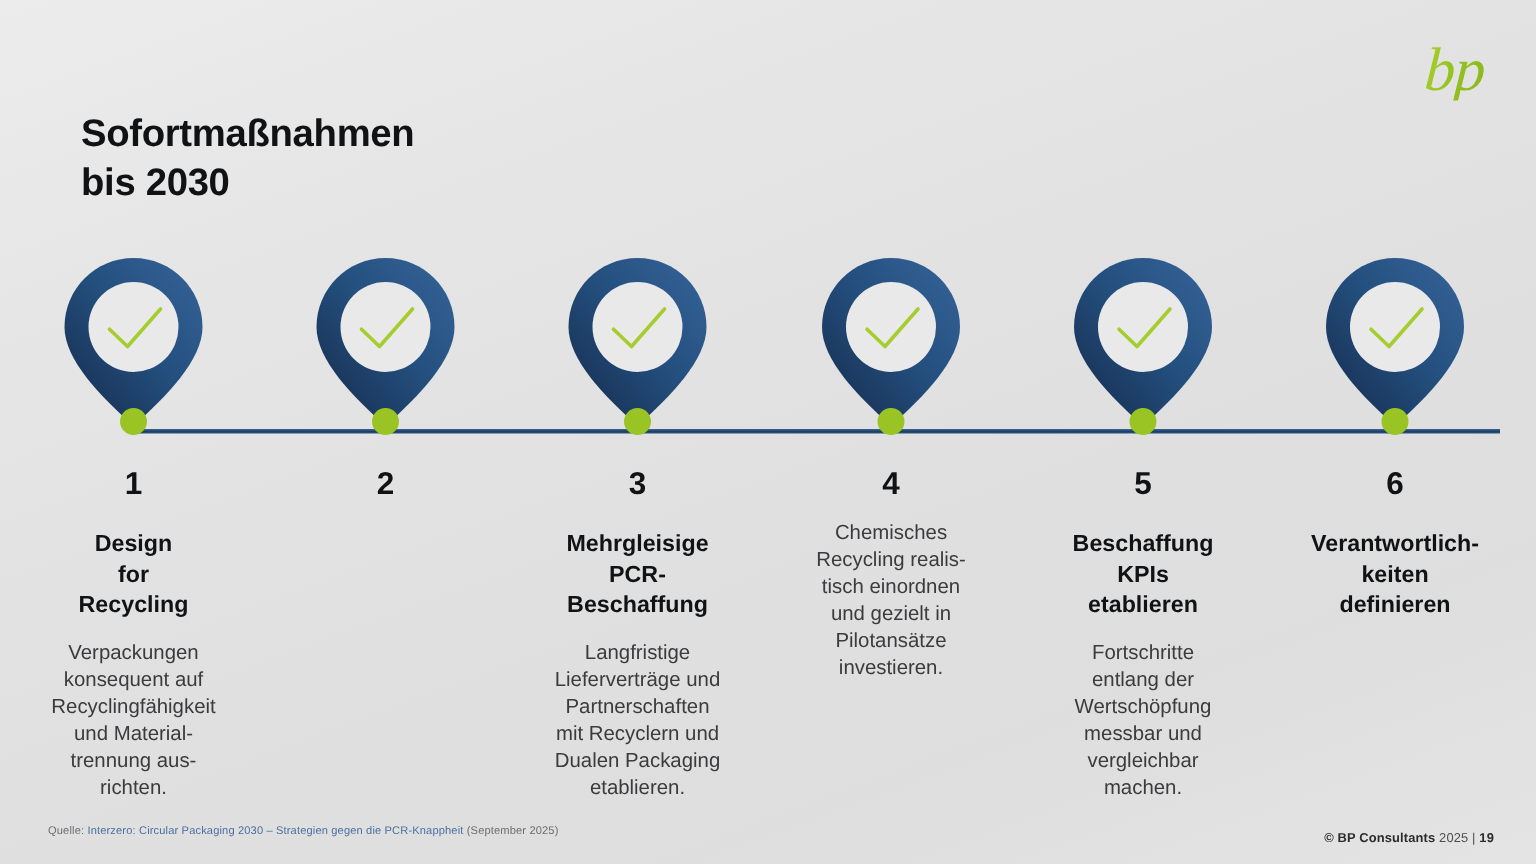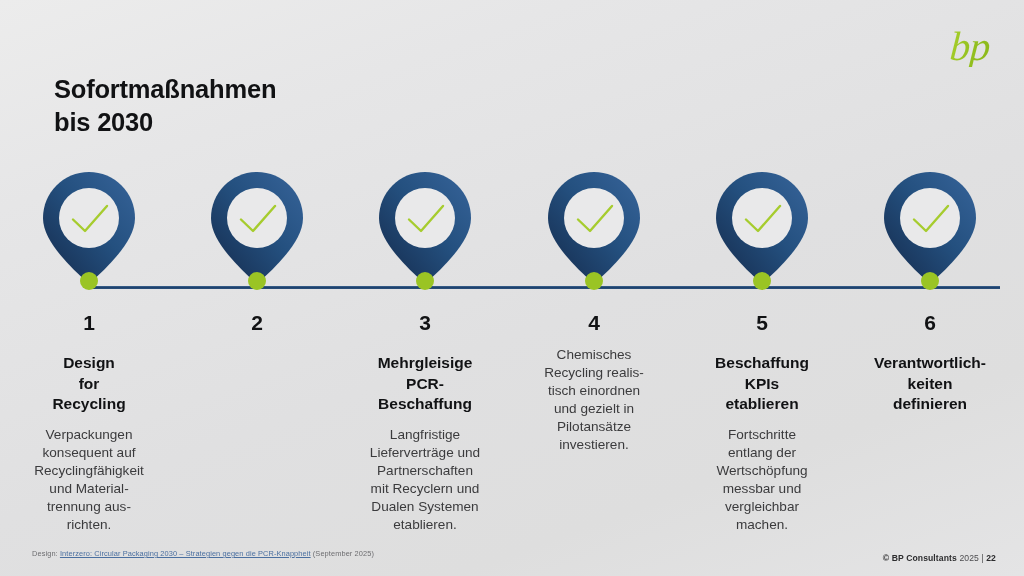--- a/index.html
+++ b/index.html
@@ -148,21 +148,20 @@
   .footer-source {
     position: absolute;
     left: 32px;
     bottom: 18px;
     font-size: 7.4px;
     color: #6d6d70;
     letter-spacing: 0.1px;
   }
   .footer-source .src-link {
     color: #4a6fa0;
-    text-decoration: underline;
   }
   .footer-right {
     position: absolute;
     right: 28px;
     bottom: 13px;
     font-size: 8.6px;
     color: #4d4d50;
     letter-spacing: 0.1px;
   }
   .footer-right b { font-weight: bold; color: #2c2c2e; }
@@ -247,21 +246,21 @@
       </div>
       <div class="pin-dot"></div>
       <div class="step-number">3</div>
       <div class="step-title">Mehrgleisige
 PCR-
 Beschaffung</div>
       <div class="step-desc">Langfristige
 Lieferverträge und
 Partnerschaften
 mit Recyclern und
-Dualen Systemen
+Dualen Packaging
 etablieren.</div>
     </div>
 
     <div class="step" style="left:510px;">
       <div class="pin">
         <svg width="104" height="122" viewBox="0 0 104 122">
           <defs>
             <linearGradient id="pg4" x1="1" y1="0" x2="0" y2="1">
               <stop offset="0%" stop-color="#37649a"></stop>
               <stop offset="45%" stop-color="#24507f"></stop>
@@ -329,20 +328,20 @@
       <div class="pin-dot"></div>
       <div class="step-number">6</div>
       <div class="step-title">Verantwortlich-
 keiten
 definieren</div>
     </div>
 
   </div>
 
   <div class="footer-source">
-    <span>Design: </span><span class="src-link">Interzero: Circular Packaging 2030 – Strategien gegen die PCR-Knappheit</span><span> (September 2025)</span>
+    <span>Quelle: </span><span class="src-link">Interzero: Circular Packaging 2030 – Strategien gegen die PCR-Knappheit</span><span> (September 2025)</span>
   </div>
 
   <div class="footer-right">
-    <b>© BP Consultants</b><span> 2025 </span><span>| </span><b>22</b>
+    <b>© BP Consultants</b><span> 2025 </span><span>| </span><b>19</b>
   </div>
 
 </div>
 
 </body></html>

